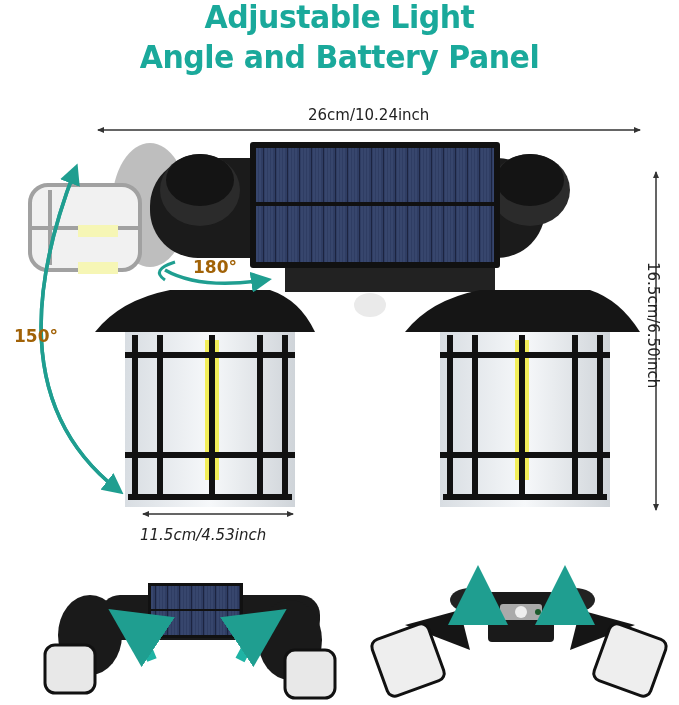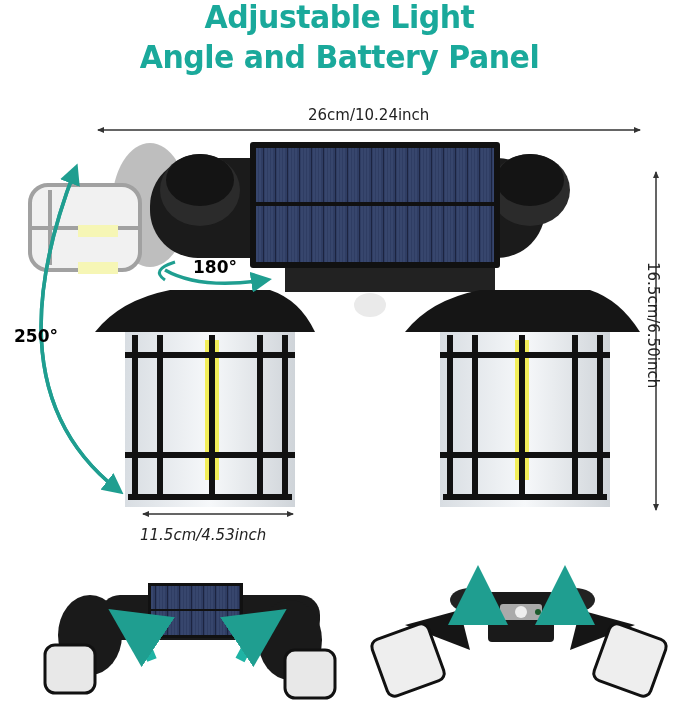--- a/index.html
+++ b/index.html
@@ -1,21 +1,21 @@
 <!DOCTYPE html>
 <html><head>
 <meta charset="utf-8">
 <style>
   html, body { margin: 0; padding: 0; background: #ffffff; }
   body { width: 679px; height: 705px; position: relative; overflow: hidden; font-family: "Liberation Sans", sans-serif; }
   .title { position: absolute; left: 0; width: 679px; text-align: center; color: #1aa99b; font-family: "DejaVu Sans", sans-serif; font-weight: bold; font-size: 30px; letter-spacing: -0.5px; line-height: 36px; transform: scaleY(1.05); }
   .t1 { top: 0px; }
   .t2 { top: 40px; }
   .dim-label { position: absolute; color: #222; font-family: "DejaVu Sans", sans-serif; font-size: 15px; }
-  .angle-label { position: absolute; color: #000000; font-family: "DejaVu Sans", sans-serif; font-weight: bold; font-size: 17px; }
+  .angle-label { position: absolute; color: #a16207; font-family: "DejaVu Sans", sans-serif; font-weight: bold; font-size: 17px; }
   svg { position: absolute; left: 0; top: 0; }
 </style>
 </head>
 <body>
 
 <div class="title t1">Adjustable Light</div>
 <div class="title t2">Angle and Battery Panel</div>
 
 <svg width="679" height="705" viewBox="0 0 679 705">
   <defs>
@@ -144,14 +144,14 @@
     <rect x="600" y="630" width="60" height="60" rx="8" fill="#eee" stroke="#111" stroke-width="3" transform="rotate(20 630 660)"></rect>
     <path d="M478 620 L478 585" stroke="#1fb3a4" stroke-width="10" fill="none" marker-end="url(#arrowT)"></path>
     <path d="M565 620 L565 585" stroke="#1fb3a4" stroke-width="10" fill="none" marker-end="url(#arrowT)"></path>
   </g>
 </svg>
 
 <div class="dim-label" style="left:308px; top:106px;">26cm/10.24inch</div>
 <div class="dim-label" style="left:660px; top:262px; transform-origin:0 0; transform: rotate(90deg) translate(0,-2px);">16.5cm/6.50inch</div>
 <div class="dim-label" style="left:140px; top:526px;font-style:italic;">11.5cm/4.53inch</div>
 
-<div class="angle-label" style="left:14px; top:326px;">250°</div>
+<div class="angle-label" style="left:14px; top:326px;">150°</div>
 <div class="angle-label" style="left:193px; top:257px;">180°</div>
 
 </body></html>

